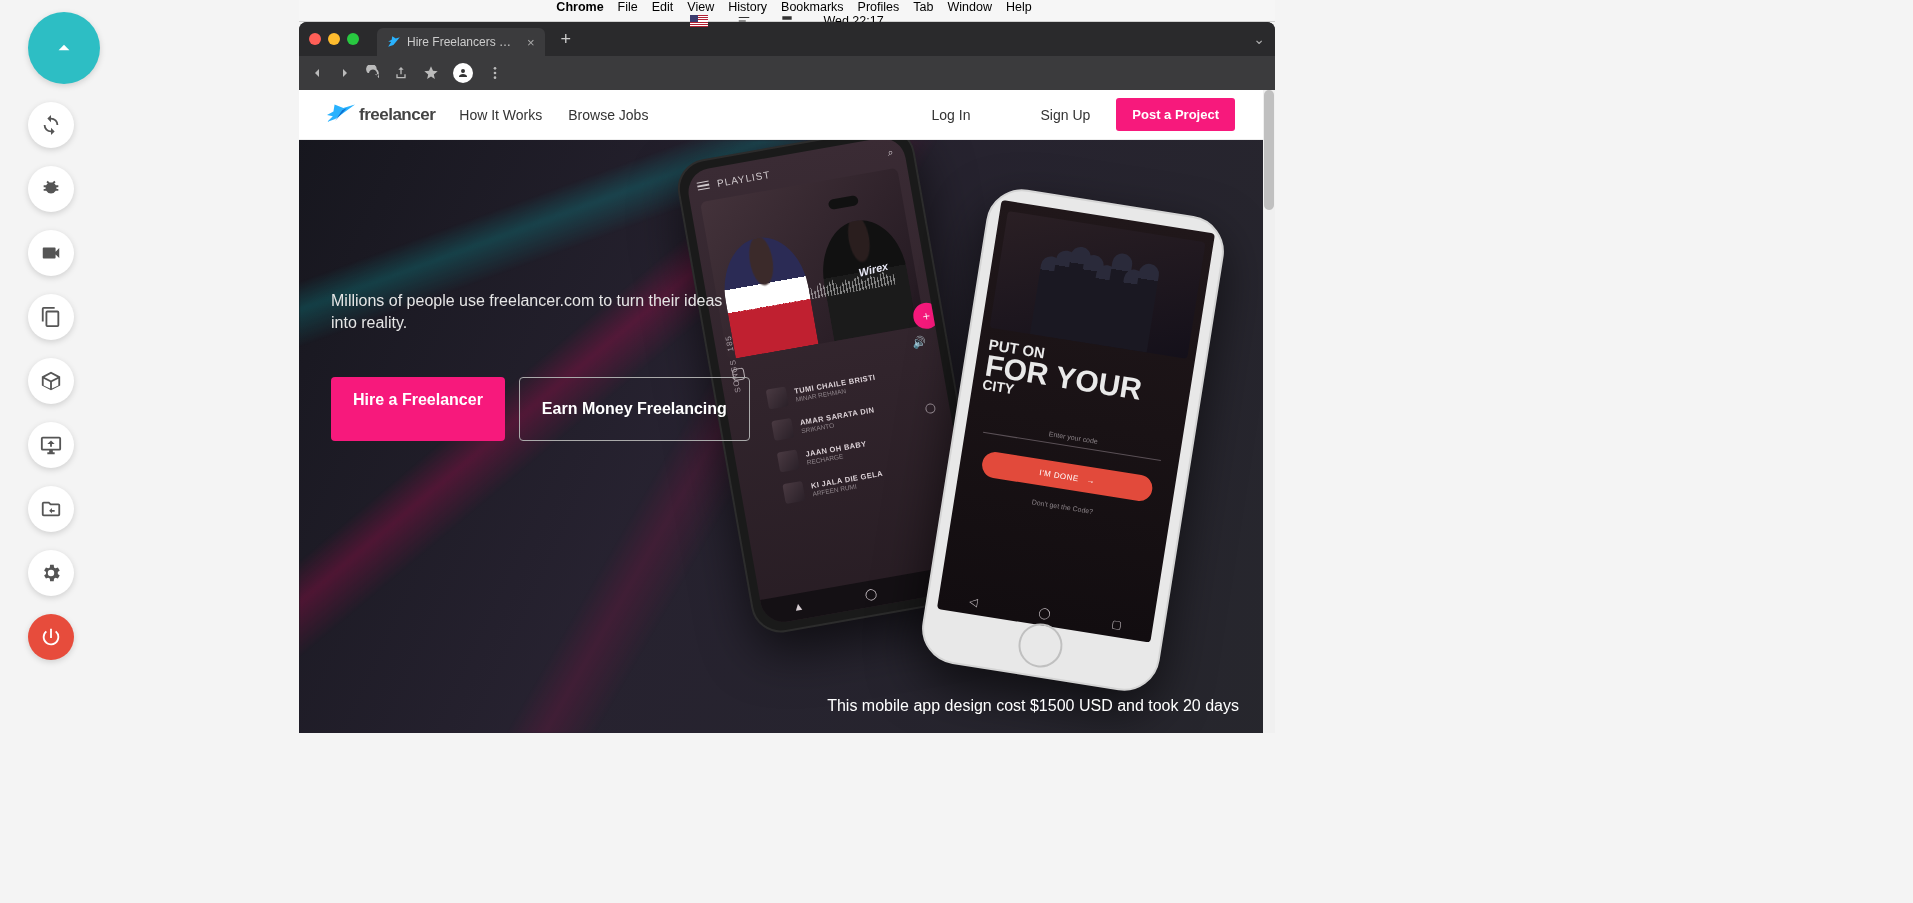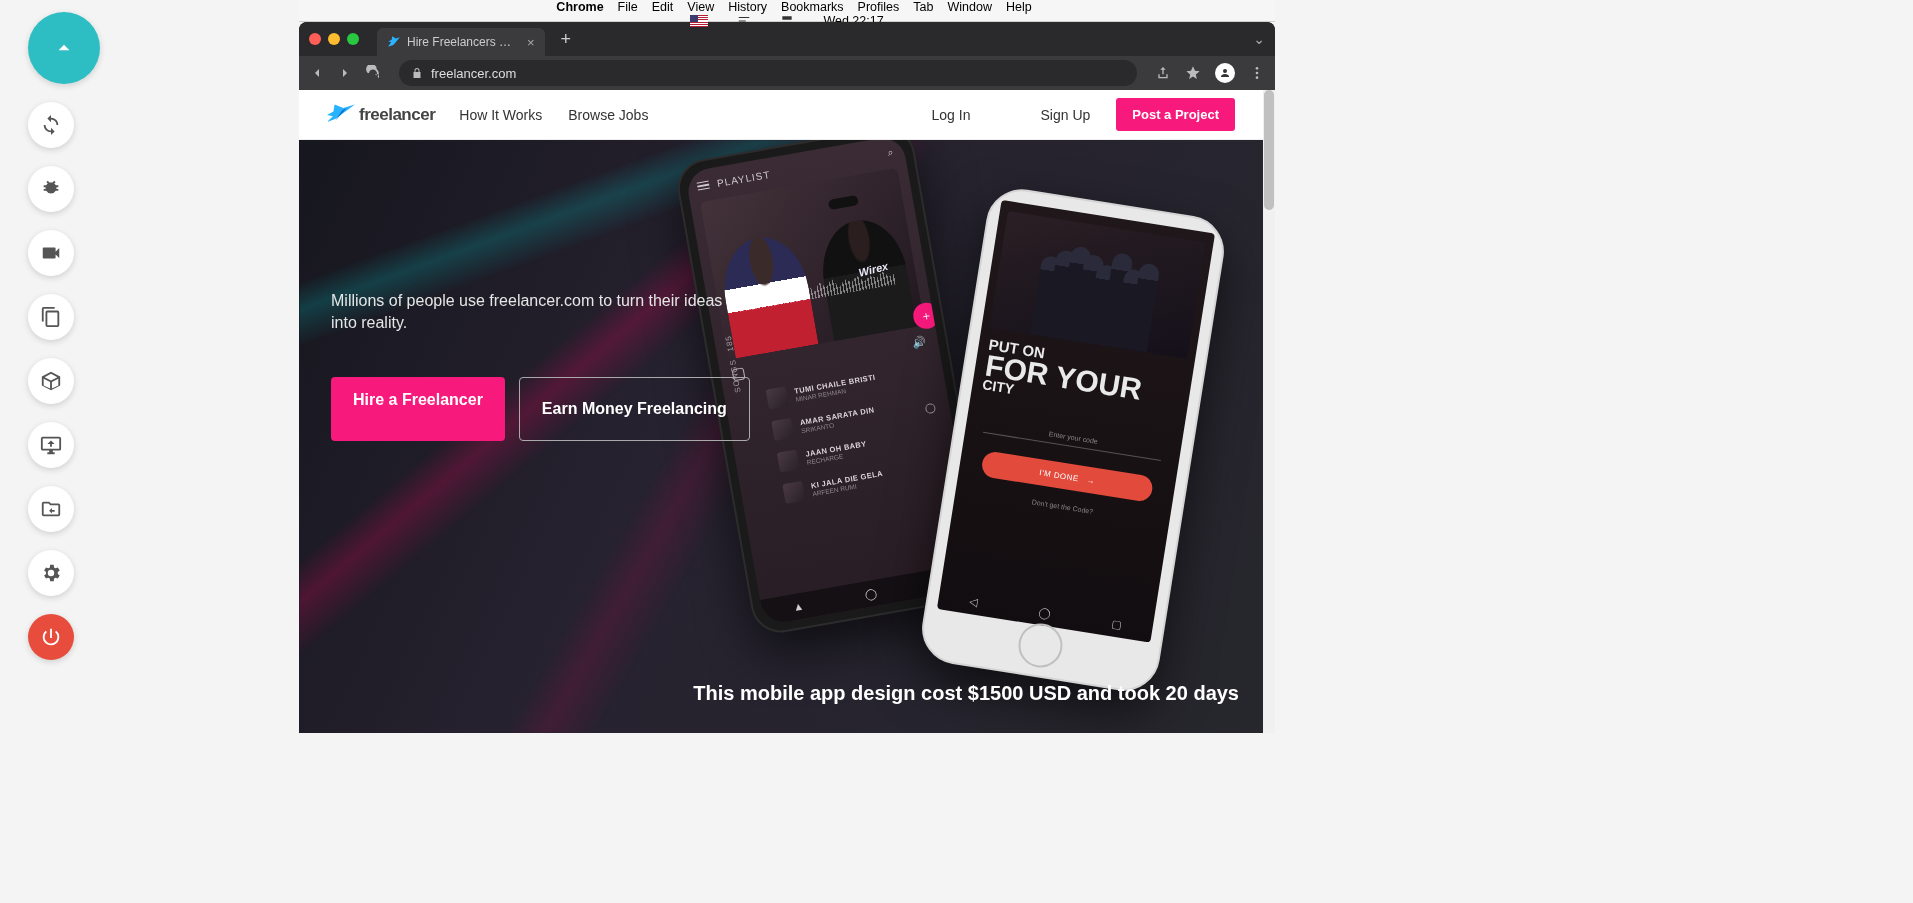--- a/index.html
+++ b/index.html
@@ -75,21 +75,21 @@
   linear-gradient(160deg, transparent 15%, rgba(0,200,200,0.22) 18%, transparent 22%),
   linear-gradient(120deg, transparent 42%, rgba(255,0,100,0.12) 45%, transparent 49%);
   filter: blur(1px);
 }
 .hero-text { position: absolute; left: 32px; top: 150px; max-width: 440px; z-index: 5; color: #fff; }
 .hero-text h1 { font-size: 42px; font-weight: 700; line-height: 1.05; margin-bottom: 26px; }
 .hero-text p { font-size: 16px; line-height: 1.4; color: #e5e5e5; margin-bottom: 34px; max-width: 400px; }
 .hero-btns { display: flex; gap: 14px; margin-top: 42px; }
 .btn-primary { background: #f7197c; color: #fff; padding: 14px 22px; font-size: 16px; font-weight: 700; border-radius: 4px; cursor: pointer; }
 .btn-outline { border: 1px solid #aaa; color: #fff; padding: 22px 22px; font-size: 16px; font-weight: 700; border-radius: 4px; cursor: pointer; }
-.hero-caption { position: absolute; right: 24px; bottom: 28px; color: #fff; font-size: 20px; font-weight: 700; z-index: 5; }
+.hero-caption { position: absolute; right: 24px; bottom: 18px; color: #fff; font-size: 16px; font-weight: 400; z-index: 5; }
 
 
 .phones { position: absolute; right: -10px; top: -40px; width: 620px; height: 650px; z-index: 2; }
 .phone { position: absolute; width: 240px; height: 480px; border-radius: 30px; background: #1a1a1a; box-shadow: 0 20px 50px rgba(0,0,0,0.6); }
 .phone .screen { position: absolute; inset: 8px; border-radius: 24px; overflow: hidden; }
 .phone-a { left: 60px; top: 40px; transform: rotate(-10deg); border: 2px solid #2c2c2c; }
 .phone-a .screen { background: linear-gradient(180deg,#3a2b34 0%, #281d24 100%); }
 .phone-b { left: 300px; top: 100px; transform: rotate(9deg); background:#e8e8e8; border:2px solid #d4d4d4; border-radius: 36px; }
 .phone-b .screen { inset: 12px 10px 50px 10px; border-radius: 4px; background: linear-gradient(180deg,#20171a 0%, #120d10 100%); }
 .phone-b::after { content:""; position:absolute; bottom:8px; left:50%; transform:translateX(-50%); width:40px; height:40px; border:2px solid #c0c0c0; border-radius:50%; }
@@ -242,26 +242,20 @@
     <div class="chrome-addr">
       <svg viewBox="0 0 24 24">
           <path d="M15 6l-6 6 6 6"></path>
         </svg>
       <svg viewBox="0 0 24 24">
           <path d="M9 6l6 6-6 6"></path>
         </svg>
       <svg viewBox="0 0 24 24">
           <path d="M17.65 6.35A8 8 0 104 12h2a6 6 0 1111 3.9l-2-2H21v6l-2.2-2.2A8 8 0 0017.65 6.35z"></path>
         </svg>
-      <div class="addr-bar">
-        <svg class="lock" viewBox="0 0 24 24">
-            <path d="M12 2a5 5 0 00-5 5v3H5v12h14V10h-2V7a5 5 0 00-5-5zm-3 5a3 3 0 016 0v3H9V7z"></path>
-          </svg>
-        <span>freelancer.com</span>
-      </div>
       <div class="chrome-right-icons">
         <svg viewBox="0 0 24 24">
             <path d="M12 3l4 4h-3v7h-2V7H8l4-4zM5 20v-6h2v4h10v-4h2v6H5z"></path>
           </svg>
         <svg viewBox="0 0 24 24">
             <path d="M12 17.3L6.2 21l1.6-6.8L2 9.3l7-.6L12 2l3 6.7 7 .6-5.8 4.9L17.8 21z"></path>
           </svg>
         <span class="profile">
             <svg viewBox="0 0 24 24">
               <path d="M12 12a4 4 0 10-4-4 4 4 0 004 4zm0 2c-4 0-8 2-8 5v1h16v-1c0-3-4-5-8-5z"></path>

